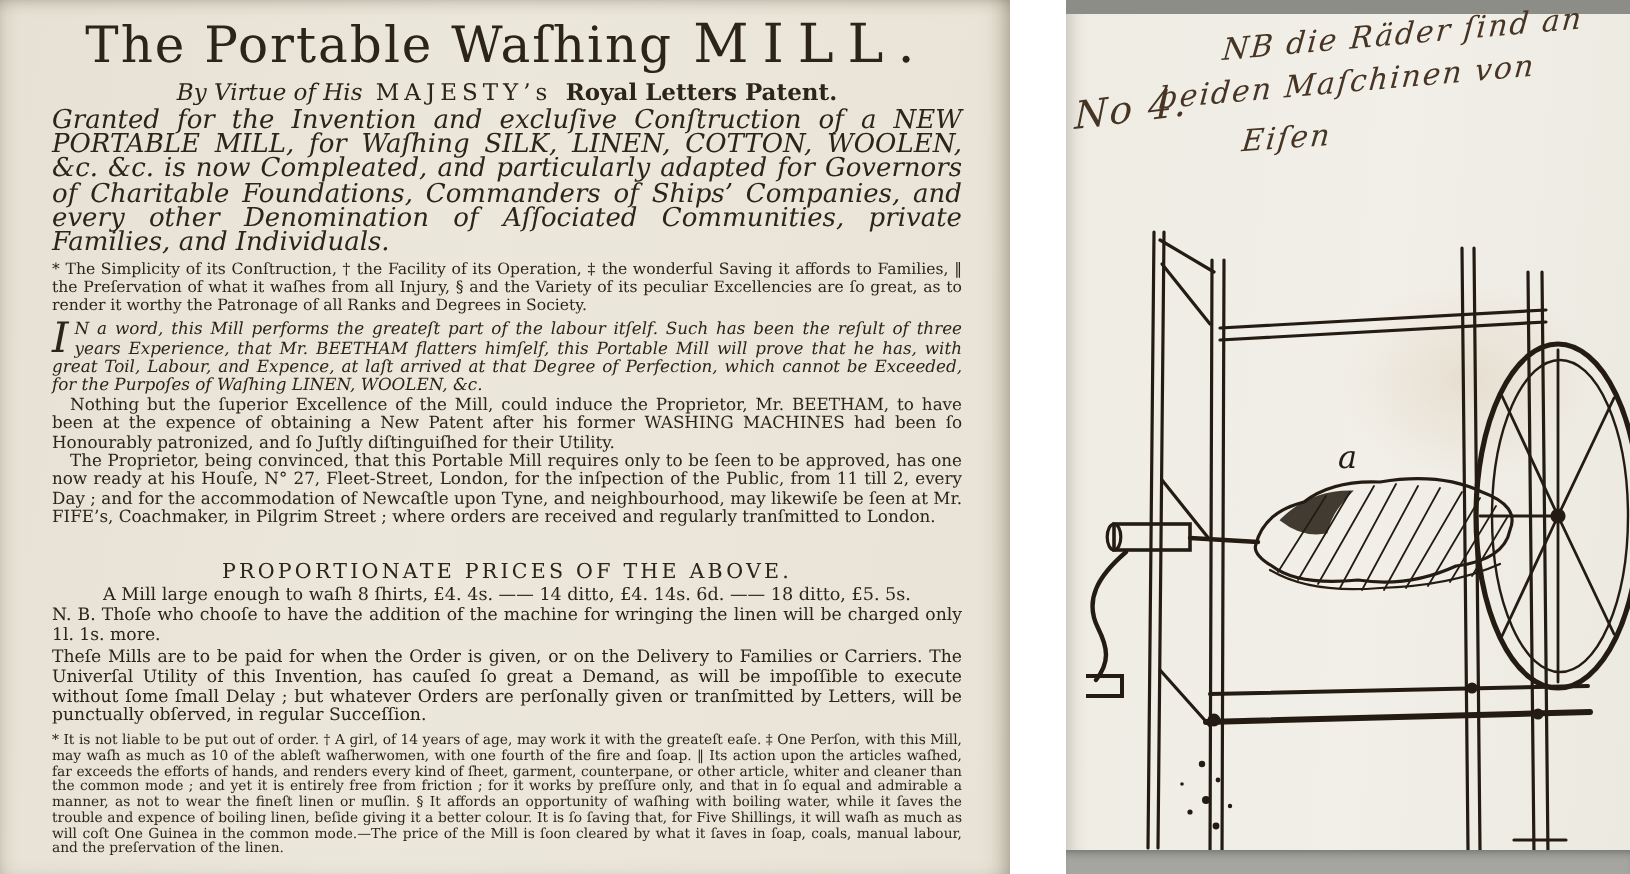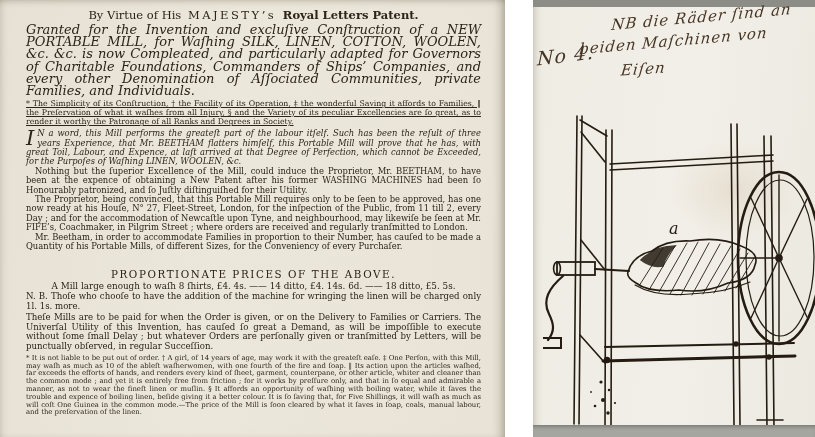--- a/index.html
+++ b/index.html
@@ -14,25 +14,25 @@
     position:absolute; left:0; top:0; width:505px; height:437px;
     background:linear-gradient(100deg,#e6e1d4 0%, #ece7db 45%, #e8e3d6 100%);
     box-shadow: inset -9px 0 12px -8px rgba(70,58,36,.5),
                 inset 0 6px 9px -7px rgba(70,58,36,.35),
                 inset 7px 0 10px -8px rgba(70,58,36,.28);
     padding:7px 24px 0 26px; overflow:hidden;
   }
   .title { margin:0; text-align:center; font-weight:normal; font-size:25px; letter-spacing:1px; white-space:nowrap; }
   .title .mill { font-size:27px; letter-spacing:7px; margin-left:10px; }
   .patent { text-align:center; font-size:11.5px; line-height:14px; margin:1px 0 2px; white-space:nowrap; }
-  .patent .pre { }
+  .patent .pre { font-style:italic; }
   .patent .majesty { letter-spacing:2.5px; margin:0 3px;text-align:center; }
   .patent .royal { font-weight:bold; }
   .granted { font-style:italic; font-size:13px; line-height:12.2px; text-align:justify; margin:0 0 2px; }
-  .virtues { font-size:7.8px; line-height:9px; text-align:justify; margin:0 0 3px;text-decoration:underline; }
+  .virtues { font-size:7.8px; line-height:9px; text-align:justify; margin:0 0 3px; }
   .bodyp { font-size:8.4px; line-height:9.4px; text-align:justify; margin:0; text-indent:9px; }
   .bodyp.first { text-indent:0;font-style:italic; }
   .bodyp.first::first-letter { font-size:21px; float:left; line-height:16px; padding:1px 3px 0 0; }
   .prices-heading { text-align:center; font-size:10.3px; letter-spacing:1.6px; margin:16px 0 1px; font-weight:normal; }
   .priceline { text-align:center; font-size:8.8px; line-height:10px; margin:0; }
   .notep { font-size:8.6px; line-height:9.7px; text-align:justify; margin:1.5px 0 0; }
   .footnotes { font-size:6.9px; line-height:7.8px; text-align:justify; margin:3px 0 0; }
   .manicule { font-family:"DejaVu Sans", sans-serif; font-style:normal; }
 
   
@@ -52,31 +52,31 @@
   .hand-3 { left:88px; top:60px; font-size:15px; transform:rotate(-4deg) skewX(-10deg); }
   .hand-no { left:4px; top:44px; font-size:19px; transform:rotate(-7deg) skewX(-8deg); }
   .sketch { position:absolute; left:10px; top:100px; }
 </style>
 </head>
 <body>
 
 <div class="stage">
 
   <section class="broadside">
+    <h1 class="title"><span>The Portable Waſhing</span><span class="mill">MILL.</span></h1>
 
     <div class="patent"><span class="pre">By Virtue of His</span> <span class="majesty">MAJESTY’s</span> <span class="royal">Royal Letters Patent.</span></div>
 
     <p class="granted">Granted for the Invention and excluſive Conſtruction of a NEW PORTABLE MILL, for Waſhing SILK, LINEN, COTTON, WOOLEN, &amp;c. &amp;c. is now Compleated, and particularly adapted for Governors of Charitable Foundations, Commanders of Ships’ Companies, and every other Denomination of Aſſociated Communities, private Families, and Individuals.</p>
 
     <p class="virtues">* The Simplicity of its Conſtruction, † the Facility of its Operation, ‡ the wonderful Saving it affords to Families, ‖ the Preſervation of what it waſhes from all Injury, § and the Variety of its peculiar Excellencies are ſo great, as to render it worthy the Patronage of all Ranks and Degrees in Society.</p>
 
     <p class="bodyp first">IN a word, this Mill performs the greateſt part of the labour itſelf.  Such has been the reſult of three years Experience, that Mr. BEETHAM flatters himſelf, this Portable Mill will prove that he has, with great Toil, Labour, and Expence, at laſt arrived at that Degree of Perfection, which cannot be Exceeded, for the Purpoſes of Waſhing LINEN, WOOLEN, &amp;c.</p>
     <p class="bodyp">Nothing but the ſuperior Excellence of the Mill, could induce the Proprietor, Mr. BEETHAM, to have been at the expence of obtaining a New Patent after his former WASHING MACHINES had been ſo Honourably patronized, and ſo Juſtly diſtinguiſhed for their Utility.</p>
     <p class="bodyp">The Proprietor, being convinced, that this Portable Mill requires only to be ſeen to be approved, has one now ready at his Houſe, N° 27, Fleet-Street, London, for the inſpection of the Public, from 11 till 2, every Day ; and for the accommodation of Newcaſtle upon Tyne, and neighbourhood, may likewiſe be ſeen at Mr. FIFE’s, Coachmaker, in Pilgrim Street ; where orders are received and regularly tranſmitted to London.</p>
-    <p class="bodyp">Mr. Beetham, in order to accommodate Families in proportion to their Number, has cauſed to be made a Quantity of his Portable Mills, of different Sizes, for the Conveniency of every Purchaſer.</p>
 
     <h2 class="prices-heading">PROPORTIONATE  PRICES  OF  THE  ABOVE.</h2>
     <p class="priceline">A Mill large enough to waſh 8 ſhirts, £4. 4s. —— 14 ditto, £4. 14s. 6d. —— 18 ditto, £5. 5s.</p>
 
     <p class="notep">N. B. Thoſe who chooſe to have the addition of the machine for wringing the linen will be charged only 1l. 1s. more.</p>
     <p class="notep">Theſe Mills are to be paid for when the Order is given, or on the Delivery to Families or Carriers.  The Univerſal Utility of this Invention, has cauſed ſo great a Demand, as will be impoſſible to execute without ſome ſmall Delay ; but whatever Orders are perſonally given or tranſmitted by Letters, will be punctually obſerved, in regular Succeſſion.</p>
 
     <p class="footnotes">* It is not liable to be put out of order.  † A girl, of 14 years of age, may work it with the greateſt eaſe.  ‡ One Perſon, with this Mill, may waſh as much as 10 of the ableſt waſherwomen, with one fourth of the fire and ſoap.  ‖ Its action upon the articles waſhed, far exceeds the efforts of hands, and renders every kind of ſheet, garment, counterpane, or other article, whiter and cleaner than the common mode ; and yet it is entirely free from friction ; for it works by preſſure only, and that in ſo equal and admirable a manner, as not to wear the fineſt linen or muſlin.  § It affords an opportunity of waſhing with boiling water, while it ſaves the trouble and expence of boiling linen, beſide giving it a better colour.  It is ſo ſaving that, for Five Shillings, it will waſh as much as will coſt One Guinea in the common mode.—The price of the Mill is ſoon cleared by what it ſaves in ſoap, coals, manual labour, and the preſervation of the linen.</p>
 
   </section>

